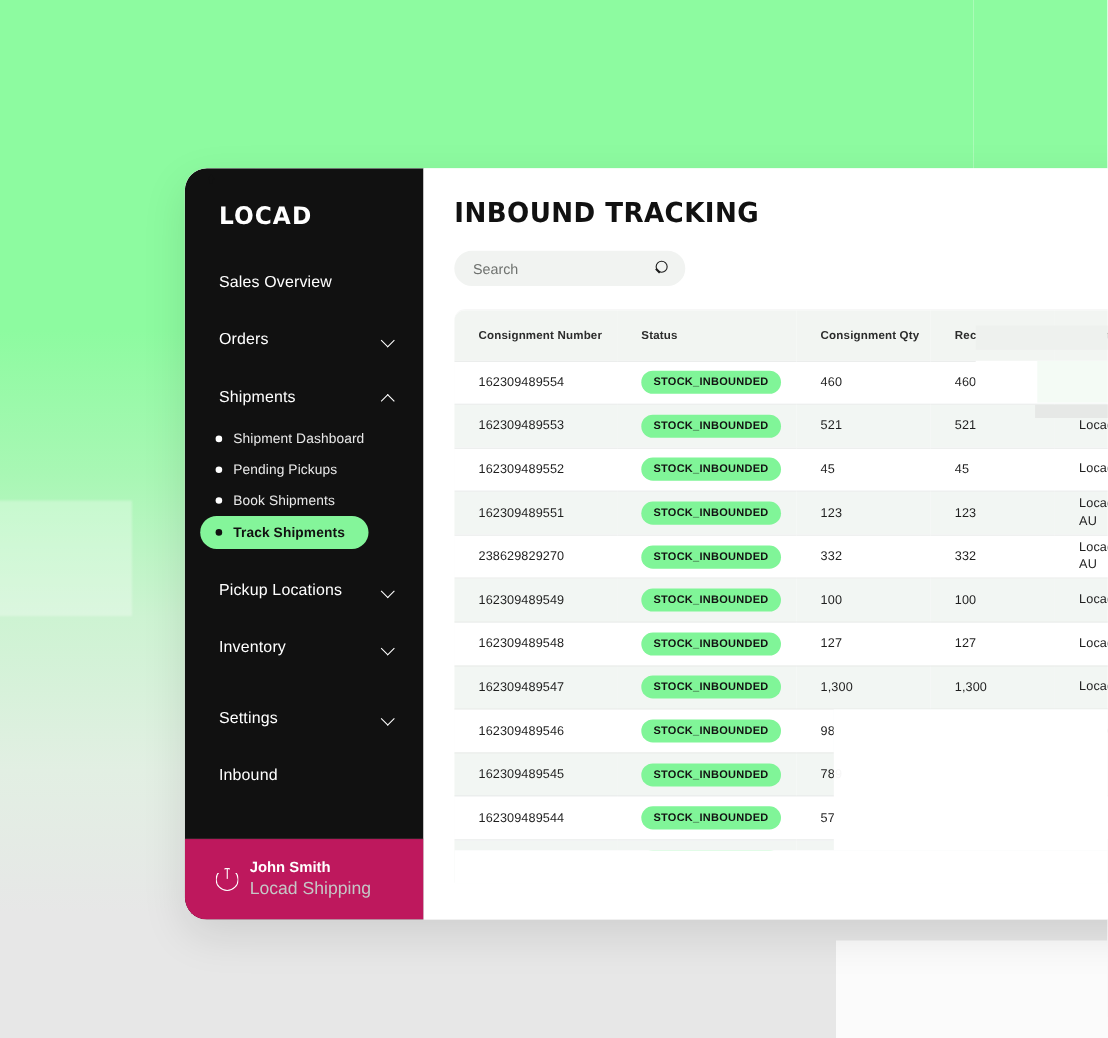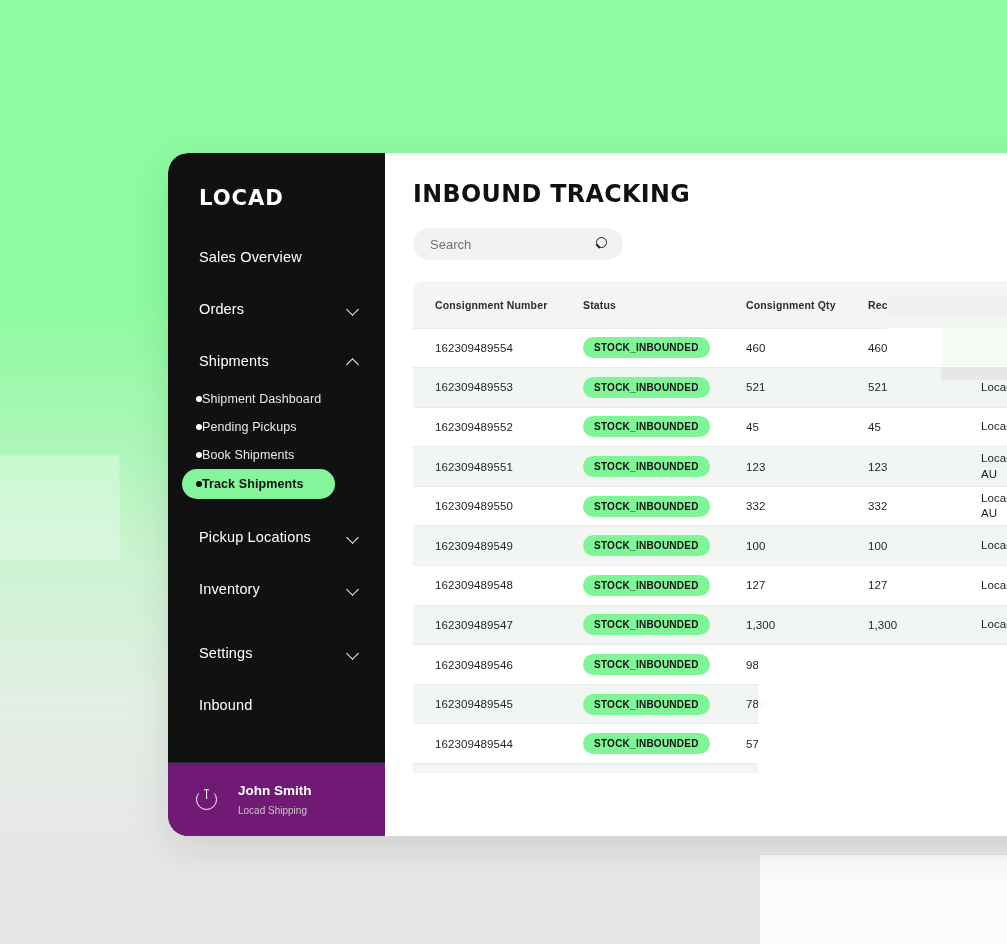--- a/index.html
+++ b/index.html
@@ -180,20 +180,21 @@
   .chev.up::before {
     transform: rotate(-135deg);
     top: 3px;
   }
 
   .sub-list { padding: 4px 0 6px 0; }
 
   .sub-item {
     display: flex;
     align-items: center;
+    gap: 10px;
     margin: 0 14px;
     padding: 0 14px;
     height: 28px;
     border-radius: 16px;
     cursor: pointer;
   }
   .sub-item .dot {
     width: 6px;
     height: 6px;
     border-radius: 50%;
@@ -214,24 +215,24 @@
   .sub-item.active .dot { background: #111111; }
   .sub-item.active .sub-label { color: #111111; font-weight: 600; }
 
   .nav-gap { height: 12px; }
 
   
   .sidebar-user {
     flex: 0 0 auto;
     height: 74px;
     border-top: 1px solid #2a2a2a;
-    background: #701a75;
+    background: #be185d;
     display: flex;
     align-items: center;
-    gap: 21px;
+    gap: 10px;
     padding: 0 0 0 28px;
     border-radius: 0 0 0 20px;
     cursor: pointer;
   }
   .power-icon {
     width: 21px;
     height: 21px;
     position: relative;
     flex: 0 0 auto;
   }
@@ -252,21 +253,21 @@
     transform: translateX(-50%);
   }
   .user-name {
     color: #ffffff;
     font-size: 13.5px;
     font-weight: 700;
     line-height: 1.35;
   }
   .user-org {
     color: #c6c6c6;
-    font-size: 10px;
+    font-size: 16px;
     font-weight: 400;
     line-height: 1.35;
   }
 
   
   .main {
     flex: 1 1 auto;
     background: #ffffff;
     position: relative;
     padding: 26px 0 0 28px;
@@ -582,21 +583,21 @@
             </tr>
             <tr>
               <td class="col-consignment"><span>162309489551</span></td>
               <td class="col-status"><span class="badge">STOCK_INBOUNDED</span></td>
               <td class="col-qty"><span>123</span></td>
               <td class="col-received"><span>123</span></td>
               <td class="col-location"><span class="loc-cell">Locad Sunshin
 AU</span></td>
             </tr>
             <tr>
-              <td class="col-consignment"><span>162309489550</span></td>
+              <td class="col-consignment"><span>238629829270</span></td>
               <td class="col-status"><span class="badge">STOCK_INBOUNDED</span></td>
               <td class="col-qty"><span>332</span></td>
               <td class="col-received"><span>332</span></td>
               <td class="col-location"><span class="loc-cell">Locad Sunshin
 AU</span></td>
             </tr>
             <tr>
               <td class="col-consignment"><span>162309489549</span></td>
               <td class="col-status"><span class="badge">STOCK_INBOUNDED</span></td>
               <td class="col-qty"><span>100</span></td>

